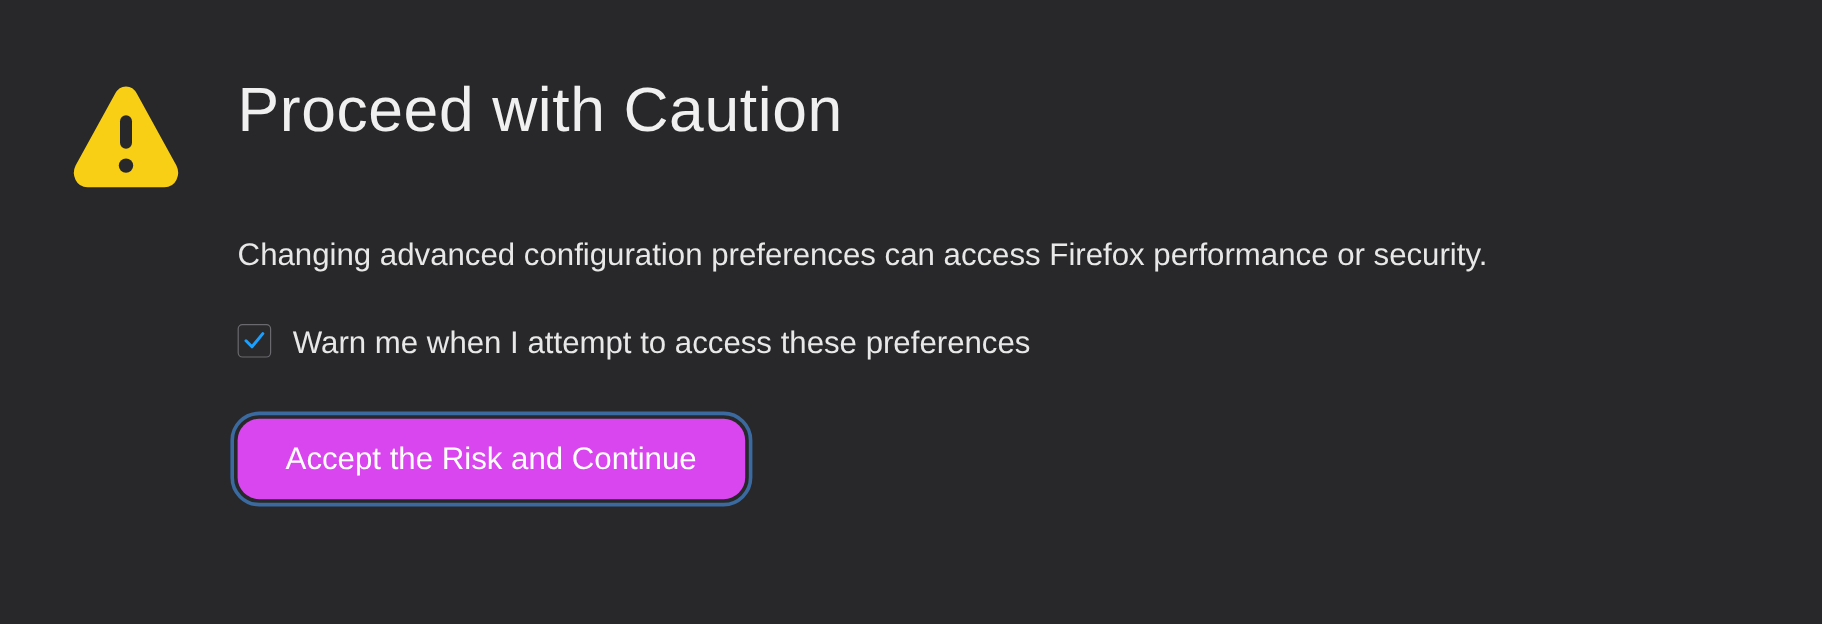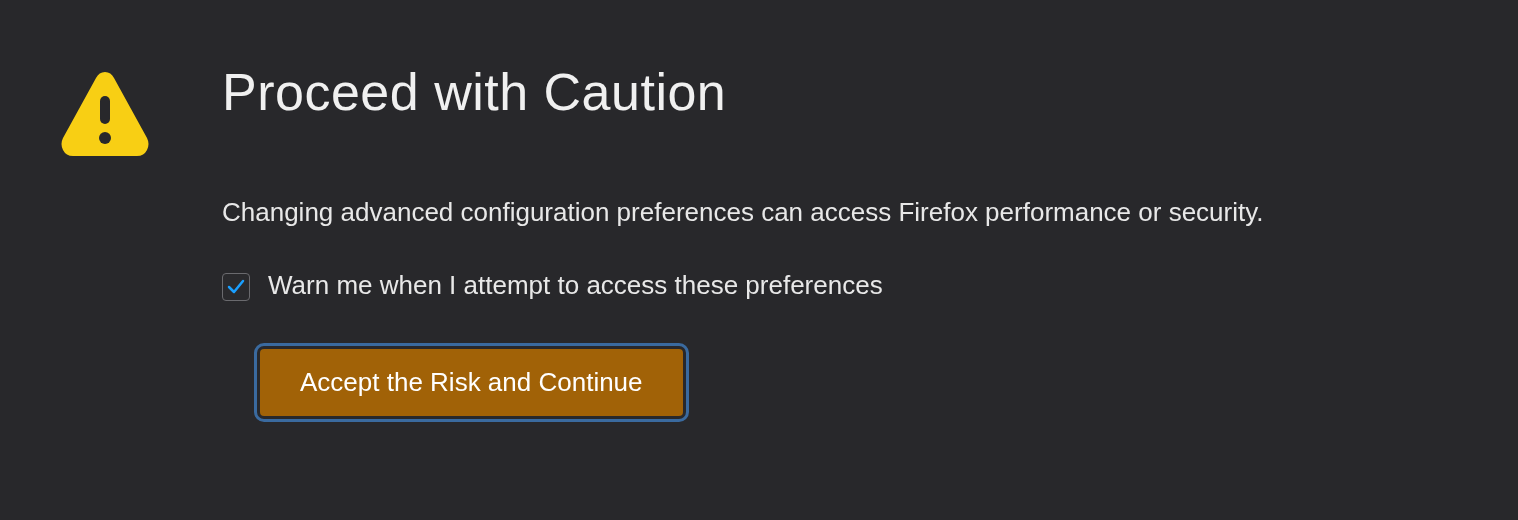--- a/index.html
+++ b/index.html
@@ -12,21 +12,21 @@
       height: 520px;
       background-color: #28282b;
       font-family: -apple-system, BlinkMacSystemFont, "Segoe UI", sans-serif;
       color: #e8e8e8;
       overflow: hidden;
     }
     .container {
       display: flex;
       align-items: flex-start;
       padding: 62px 60px;
-      gap: 72px;
+      gap: 48px;
     }
     .icon-column {
       flex-shrink: 0;
       padding-top: 6px;
     }
     .content-column {
       flex: 1;
     }
     .title {
       font-size: 52px;
@@ -37,21 +37,21 @@
     }
     .description {
       font-size: 26px;
       font-weight: 400;
       color: #e8e8e8;
       margin-bottom: 40px;
       line-height: 1.4;
     }
     .checkbox-row {
       display: flex;
-      align-items: flex-end;
+      align-items: flex-start;
       gap: 18px;
       margin-bottom: 48px;
     }
     .checkbox-visual {
       width: 28px;
       height: 28px;
       border: 1px solid #6a6a6e;
       border-radius: 4px;
       background-color: #2a2a2d;
       display: flex;
@@ -59,31 +59,30 @@
       justify-content: center;
       cursor: pointer;
     }
     .checkbox-label {
       font-size: 26px;
       font-weight: 400;
       color: #e8e8e8;
       cursor: pointer;
     }
     .accept-button {
-      background-color: #a16207;
+      background-color: #d946ef;
       color: #ffffff;
       border: none;
-      border-radius: 4px;
+      border-radius: 18px;
       font-size: 26px;
       font-weight: 500;
       padding: 18px 40px;
       cursor: pointer;
       outline: 3px solid #3a6a9f;
       outline-offset: 3px;
-      margin-left: 38px;
     }
   </style>
 </head>
 <body>
 
 <div class="container">
   <div class="icon-column">
     <svg width="90" height="90" viewBox="0 0 90 90">
       <path d="M 45 4 
                Q 51 4 54 10

